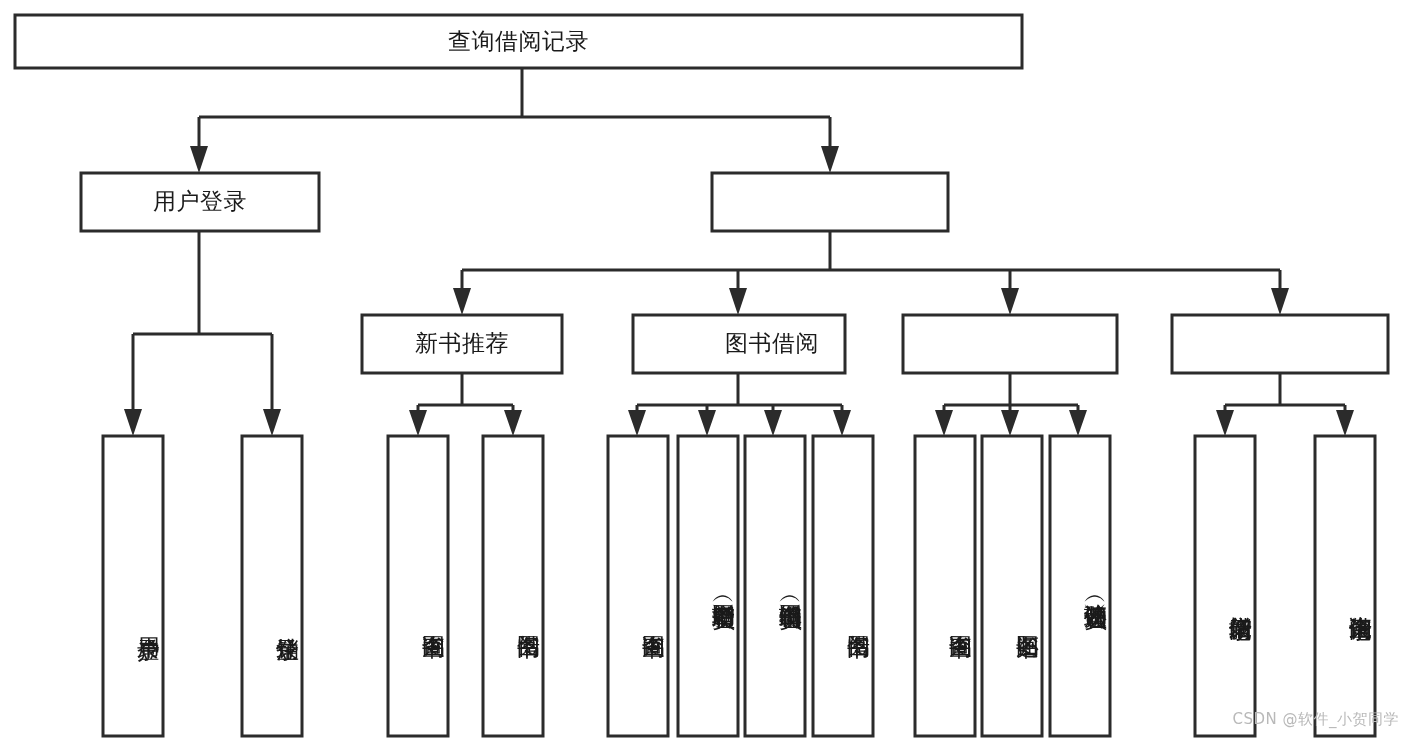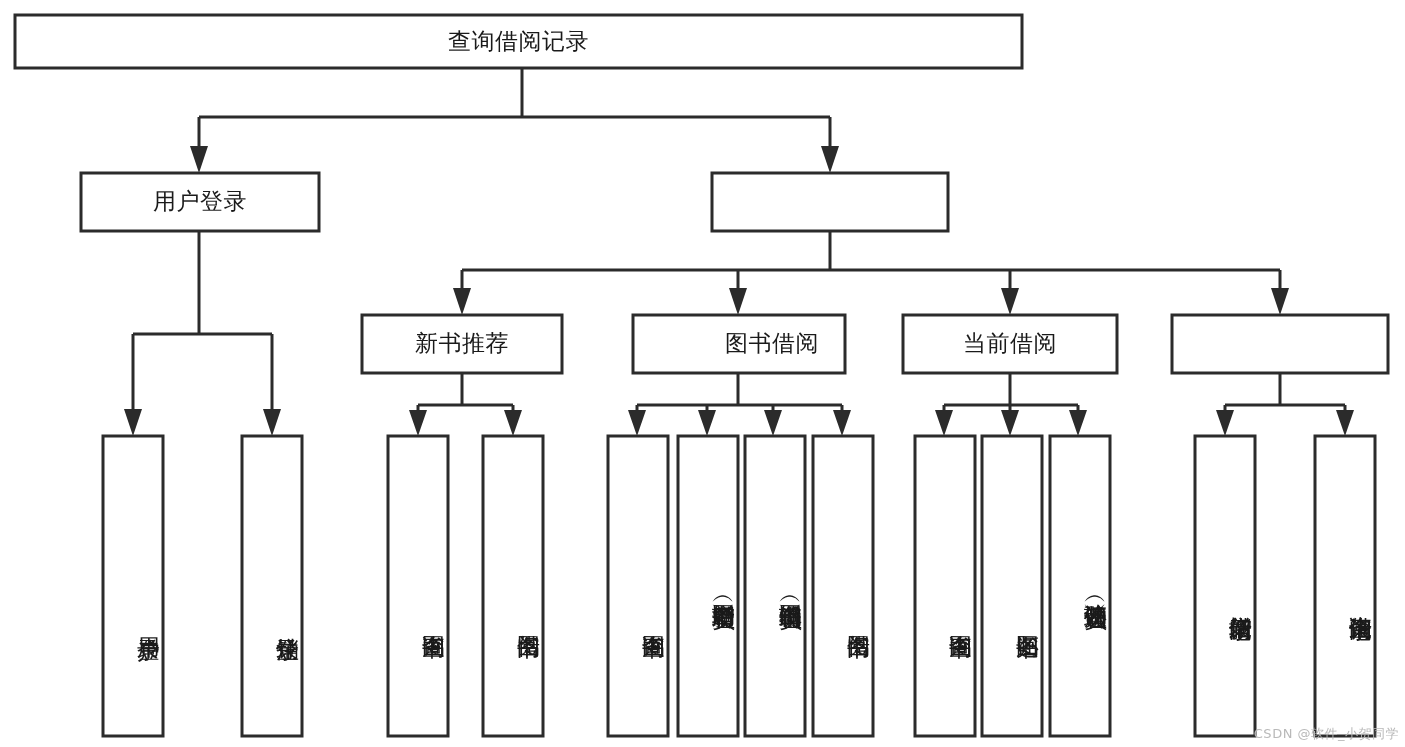--- a/index.html
+++ b/index.html
@@ -63,23 +63,23 @@
     font-size: 23px;
     line-height: 1.28;
     letter-spacing: 0.5px;
     writing-mode: vertical-rl;
     text-orientation: upright;
     pointer-events: none;
   }
   .watermark {
     position: absolute;
     right: 6px;
-    bottom: 4px;
+    bottom: 18px;
     color: #b9b9b9;
-    font-size: 13px;
+    font-size: 15px;
     letter-spacing: 0.5px;
     white-space: nowrap;
     margin-top: 8px;
   }
 </style>
 </head>
 <body>
 
 <div id="diagram-root">
 
@@ -187,21 +187,20 @@
     </g>
 
   </svg>
 
   <div class="node-label-h" style="left:15px; top:15px; width:1007px; height:53px;">查询借阅记录</div>
 
   <div class="node-label-h" style="left:81px; top:173px; width:238px; height:58px;">用户登录</div>
 
   <div class="node-label-h" style="left:362px; top:315px; width:200px; height:58px;border-radius:19px;">新书推荐</div>
   <div class="node-label-h" style="left:633px; top:315px; width:212px; height:58px;margin-left:33px;">图书借阅</div>
-  <div class="node-label-h" style="left:903px; top:315px; width:214px; height:58px;">当前借阅</div>
 
   <div class="node-label-v" style="left:103px; top:510px; width:60px; height:220px;">用户登录</div>
   <div class="node-label-v" style="left:242px; top:510px; width:60px; height:220px;">注销登录</div>
 
   <div class="node-label-v" style="left:388px; top:505px; width:60px; height:226px;">查询图书</div>
   <div class="node-label-v" style="left:483px; top:505px; width:60px; height:226px;">借阅图书</div>
 
   <div class="node-label-v" style="left:608px; top:505px; width:60px; height:226px;">查询图书</div>
   <div class="node-label-v" style="left:678px; top:443px; width:60px; height:290px;">新增图书（管理员）</div>
   <div class="node-label-v" style="left:745px; top:443px; width:60px; height:290px;">编辑图书（管理员）</div>

